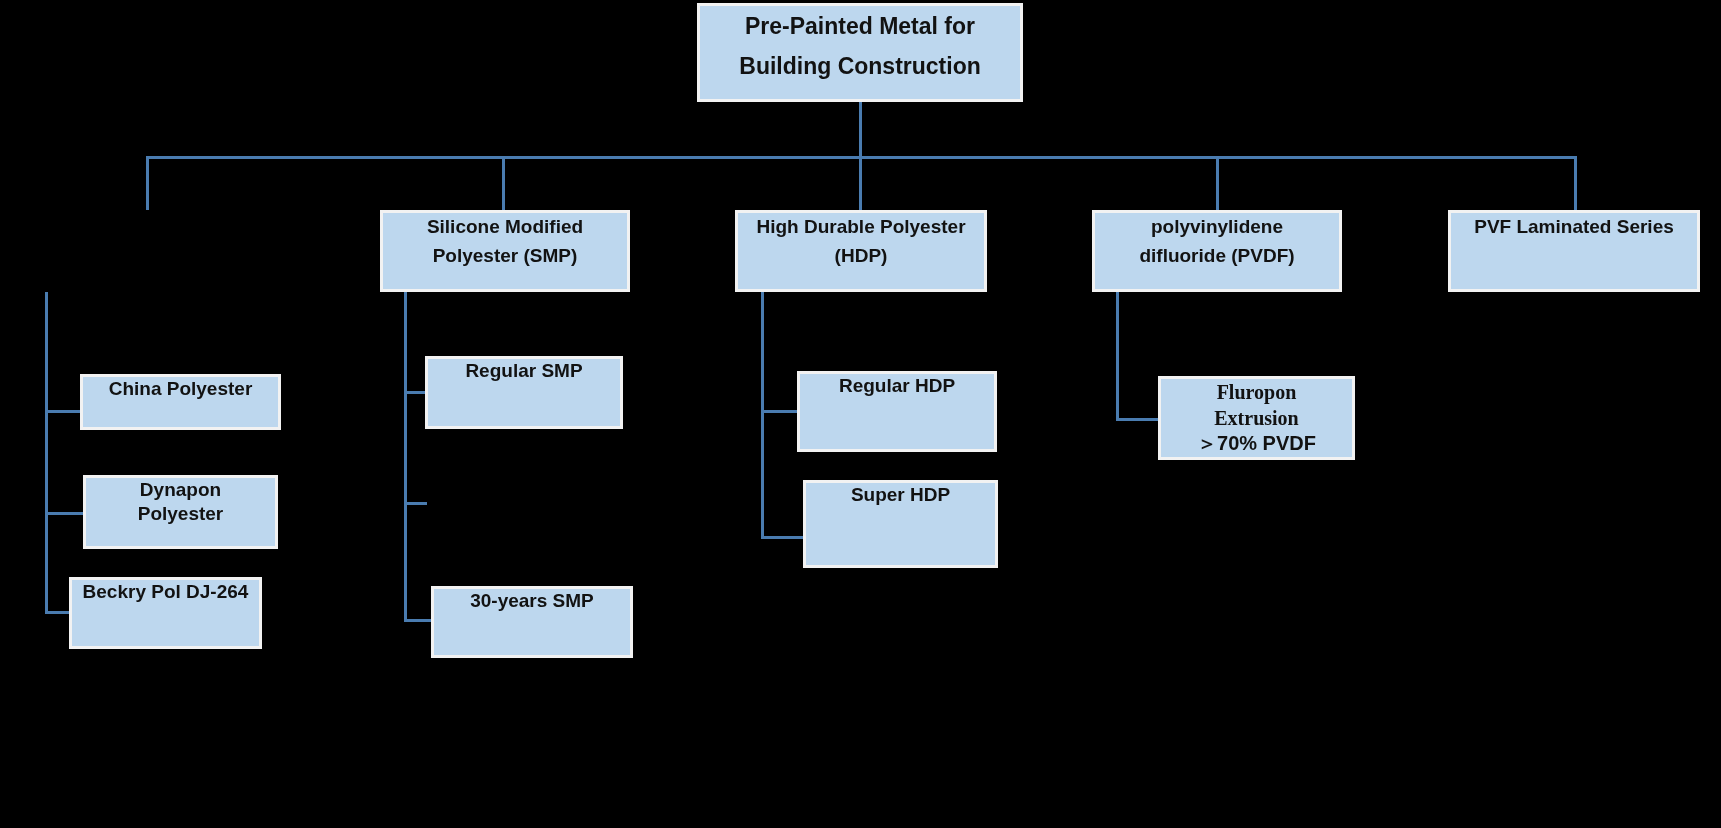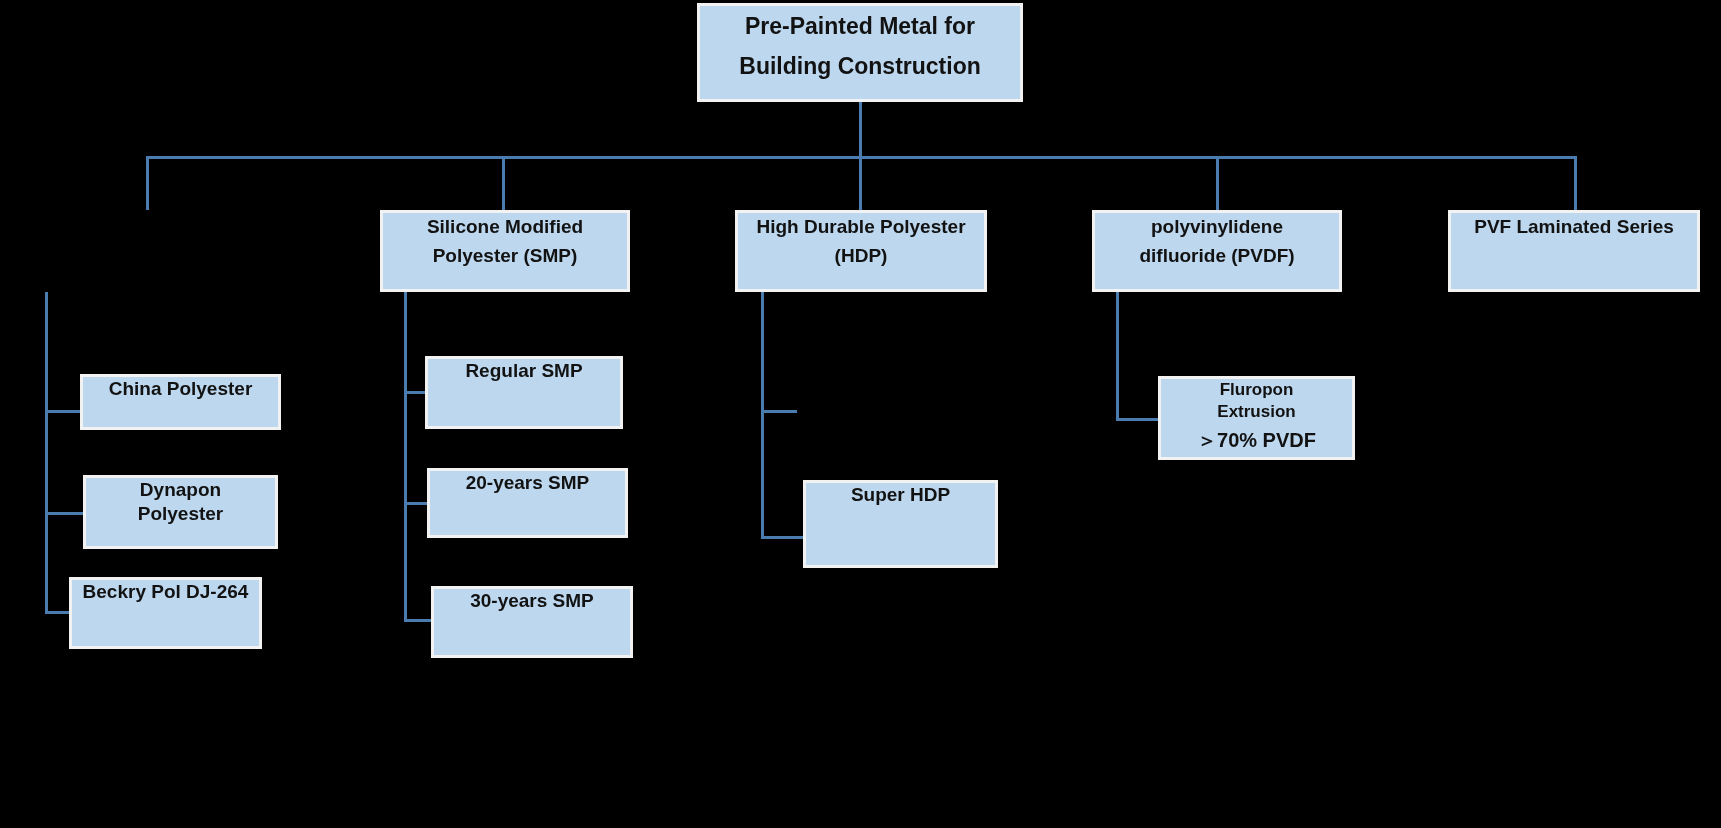--- a/index.html
+++ b/index.html
@@ -27,22 +27,22 @@
     display:flex;
     flex-direction:column;
     align-items:center;
     justify-content:flex-start;
     text-align:center;
   }
   .node .lbl{white-space:pre-line;}
   .root-node{font-size:23px;line-height:1.74;}
   .cat-node{font-size:19px;line-height:1.5;}
   .child-node{font-size:19px;line-height:1.28;}
-  .fluropon-line1{font-size:17px;line-height:1.3;white-space:pre-line;}
-  .fluropon-line2{font-size:20px;line-height:1.2;margin-top:5px;white-space:pre-line;}
+  .fluropon-line1{font-size:20px;line-height:1.3;white-space:pre-line;font-family:Liberation Serif, serif;}
+  .fluropon-line2{font-size:20px;line-height:1.2;white-space:pre-line;}
   .conn{position:absolute;background:var(--connector);}
   .conn.v{width:3px;}
   .conn.h{height:3px;}
 </style>
 </head>
 <body>
 
 <div class="canvas">
 
   <div class="conn v" style="left:859px;top:100px;height:57px"></div>
@@ -98,27 +98,27 @@
     <span class="lbl">Dynapon
 Polyester</span>
   </div>
   <div class="node child-node" style="left:69px;top:577px;width:193px;height:72px">
     <span class="lbl">Beckry Pol DJ-264</span>
   </div>
 
   <div class="node child-node" style="left:425px;top:356px;width:198px;height:73px">
     <span class="lbl">Regular SMP</span>
   </div>
-  <div class="node child-node" style="left:427px;top:468px;width:201px;height:70px">
-    <span class="lbl">20-years SMP</span>
-  </div>
   <div class="node child-node" style="left:431px;top:586px;width:202px;height:72px">
     <span class="lbl">30-years SMP</span>
   </div>
 
+  <div class="node child-node" style="left:797px;top:371px;width:200px;height:81px">
+    <span class="lbl">Regular HDP</span>
+  </div>
   <div class="node child-node" style="left:803px;top:480px;width:195px;height:88px">
     <span class="lbl">Super HDP</span>
   </div>
 
   <div class="node child-node" style="left:1158px;top:376px;width:197px;height:84px">
     <span class="fluropon-line1">Fluropon
 Extrusion</span>
     <span class="fluropon-line2">＞70% PVDF</span>
   </div>
 

